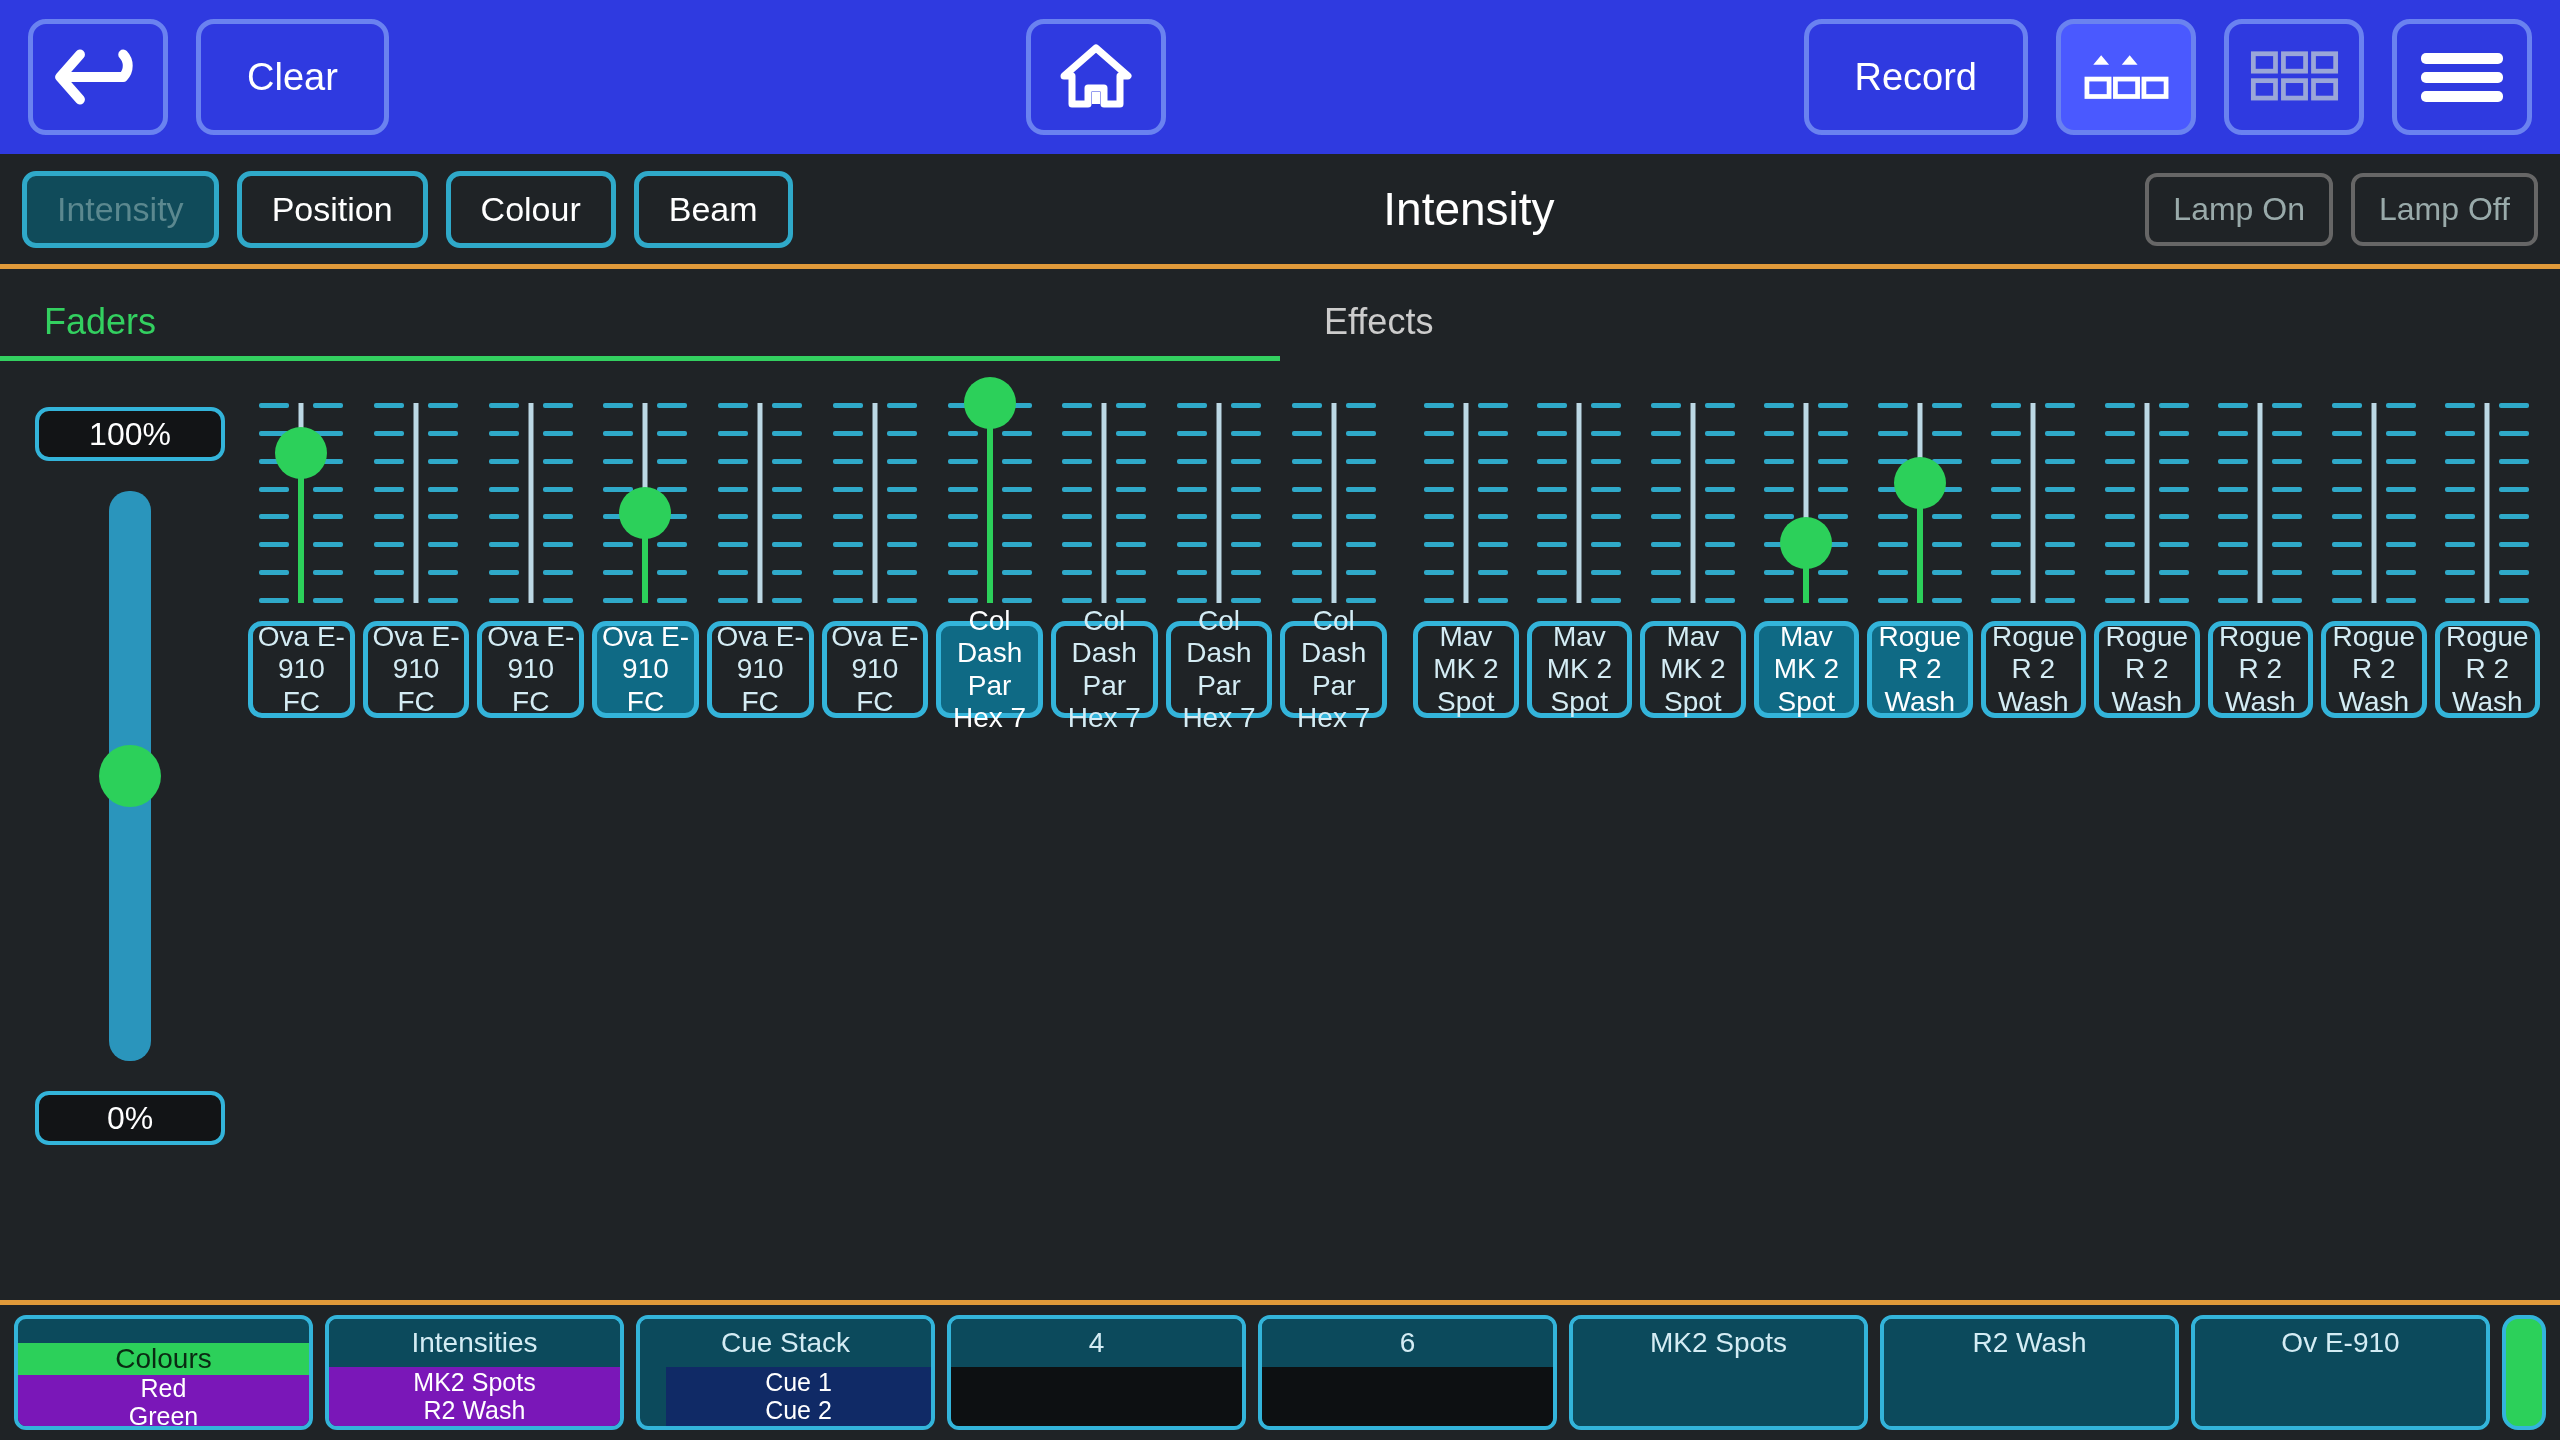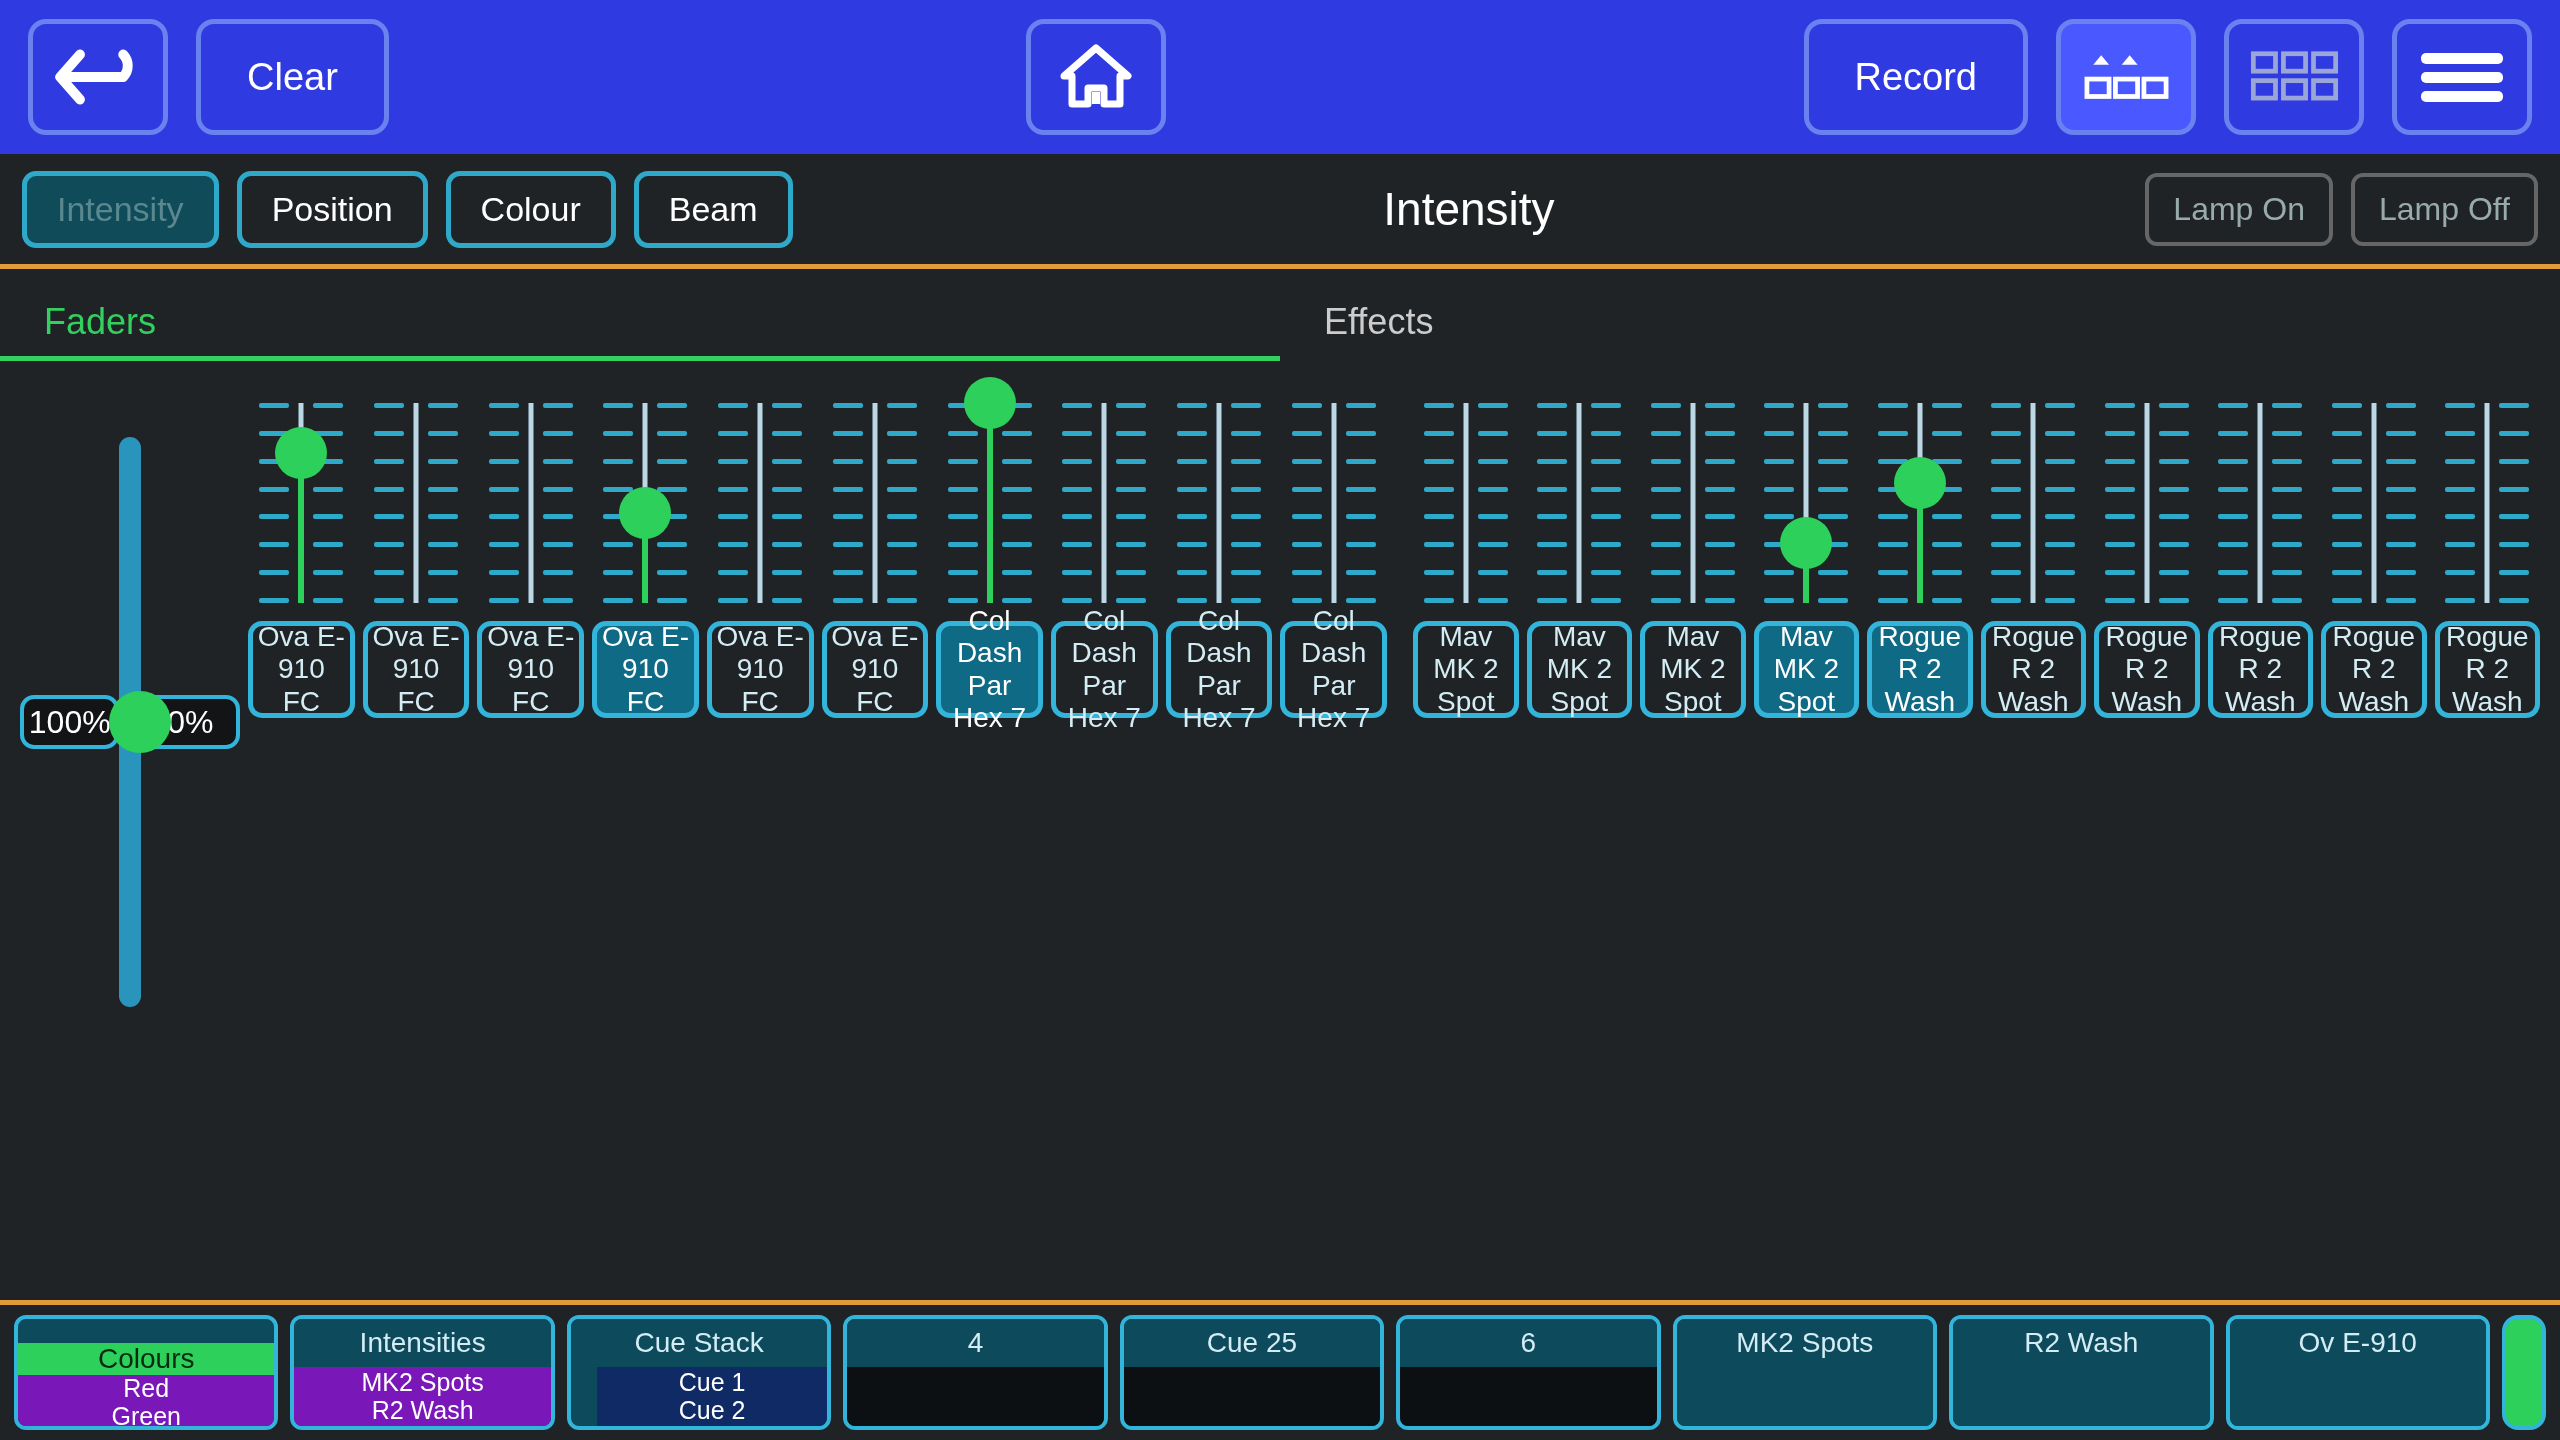--- a/index.html
+++ b/index.html
@@ -31,21 +31,21 @@
 
 .tabs-row { display:flex; height:80px; align-items:flex-start; margin-top:32px; }
 .tab { flex:1; text-align:left; padding:0 0 18px 44px; font-size:36px; color:#ccc; cursor:pointer; position:relative; }
 .tab.active { color:#33d060; }
 .tab-underline { position:absolute; bottom:0; left:0; right:0; height:5px; }
 .tab.active .tab-underline { background:#33d060; }
 
 
 .main { padding:22px 20px 0 20px; }
 .fader-grid { display:flex; gap:8px; }
-.master-col { width:220px; display:flex; align-items:center; padding-top:4px; }
+.master-col { width:220px; display:flex; flex-direction:column; align-items:center; padding-top:4px; }
 .pct-box { border:4px solid #33b4da; border-radius:14px; width:190px; height:54px; display:flex; align-items:center; justify-content:center; font-size:32px; background:#121416; }
 .master-slider { width:42px; height:570px; background:#2a95bc; border-radius:20px; margin:30px 0; position:relative; }
 .master-thumb { width:62px; height:62px; border-radius:50%; background:#2cd05a; position:absolute; left:-10px; }
 
 .fixtures-col { flex:1; display:flex; flex-direction:row; gap:26px; }
 .fixture-row { display:flex; gap:8px; }
 .fixture { flex:1; display:flex; flex-direction:column; align-items:center; min-width:0; }
 .mini-slider { height:200px; width:100px; position:relative; display:flex; justify-content:center; margin-bottom:18px; }
 .tick-col { position:absolute; top:0; bottom:0; display:flex; flex-direction:column; justify-content:space-between; }
 .tick-col.left { left:8px; align-items:flex-end; }
@@ -706,24 +706,20 @@
       <div class="pb-body darkblue">
         <div>Cue 1</div>
         <div>Cue 2</div>
       </div>
     </div>
     <div class="pb">
       <div class="pb-head">4</div>
       <div class="pb-body black"></div>
     </div>
     <div class="pb">
-      <div class="pb-head">Cue 25</div>
-      <div class="pb-body black"></div>
-    </div>
-    <div class="pb">
       <div class="pb-head">6</div>
       <div class="pb-body black"></div>
     </div>
     <div class="pb">
       <div class="pb-head">MK2 Spots</div>
       <div class="pb-body teal"></div>
     </div>
     <div class="pb">
       <div class="pb-head">R2 Wash</div>
       <div class="pb-body teal"></div>

